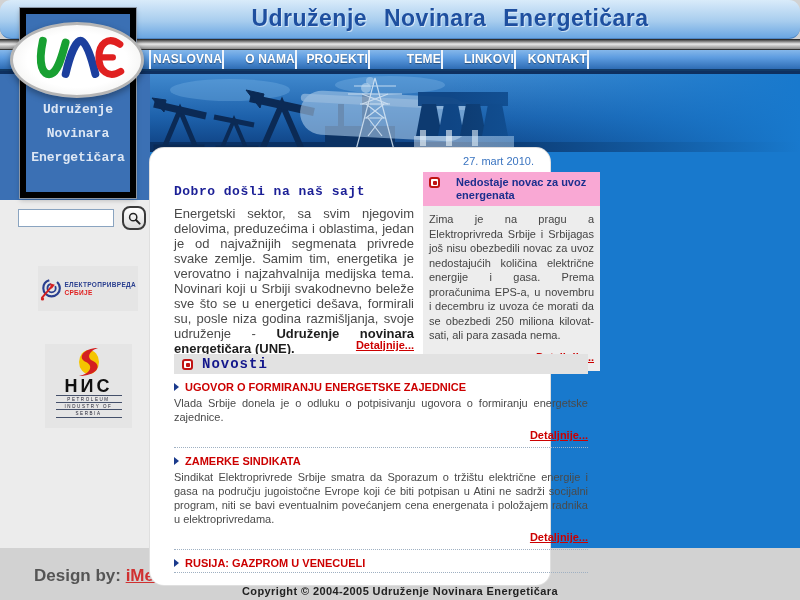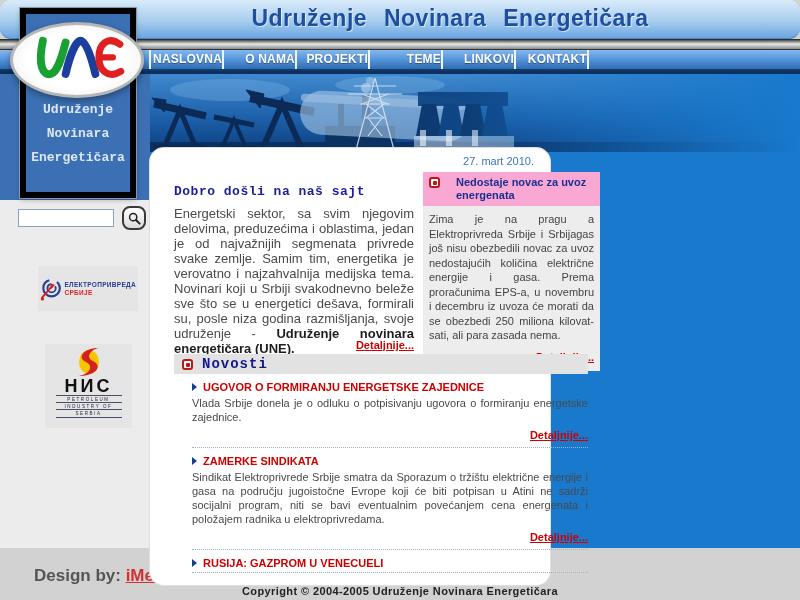--- a/index.html
+++ b/index.html
@@ -78,21 +78,21 @@
   .featured-more{background:#ededed;text-align:right;padding:1px 6px 6px;}
 
   .rec-icon{flex:0 0 auto;width:7px;height:7px;border:2px solid #c11414;border-radius:3px;
     position:relative;background:#fff;margin-top:1px;}
   .rec-icon::after{content:"";position:absolute;left:1.5px;top:1.5px;width:4px;height:4px;
     background:#c11414;border-radius:1px;}
 
   .news{position:absolute;left:24px;top:206px;width:414px;}
   .news-bar{display:flex;align-items:center;gap:9px;background:#e2e2e2;height:20px;padding-left:8px;
     font-size:14px;font-weight:bold;color:#14188c;letter-spacing:1px;}
-  .news-item{margin-top:6px;border-bottom:1px dotted #9fb0c2;padding-bottom:2px;margin-left:18px;}
+  .news-item{margin-top:6px;border-bottom:1px dotted #9fb0c2;padding-bottom:2px;}
   .item-title{display:flex;gap:6px;align-items:center;color:var(--red_accent,#cc0000);
     font-weight:bold;font-size:11px;line-height:14px;}
   .tri-icon{flex:0 0 auto;width:0;height:0;border-left:5px solid #1a3a8c;
     border-top:4px solid transparent;border-bottom:4px solid transparent;}
   .item-body{font-size:11px;line-height:14px;color:#4a4a4a;text-align:justify;margin-top:2px;}
   .item-more{text-align:right;margin:1px 0 2px;}
 </style>
 </head>
 <body>
 

